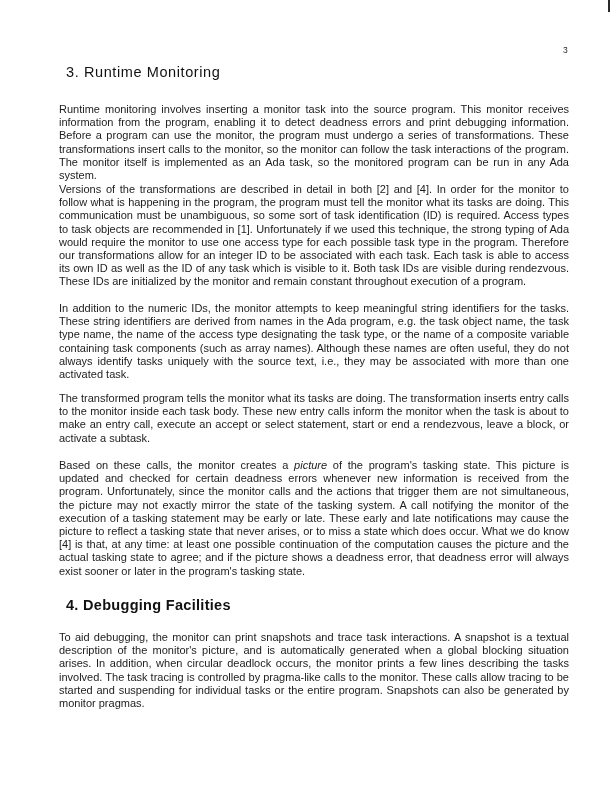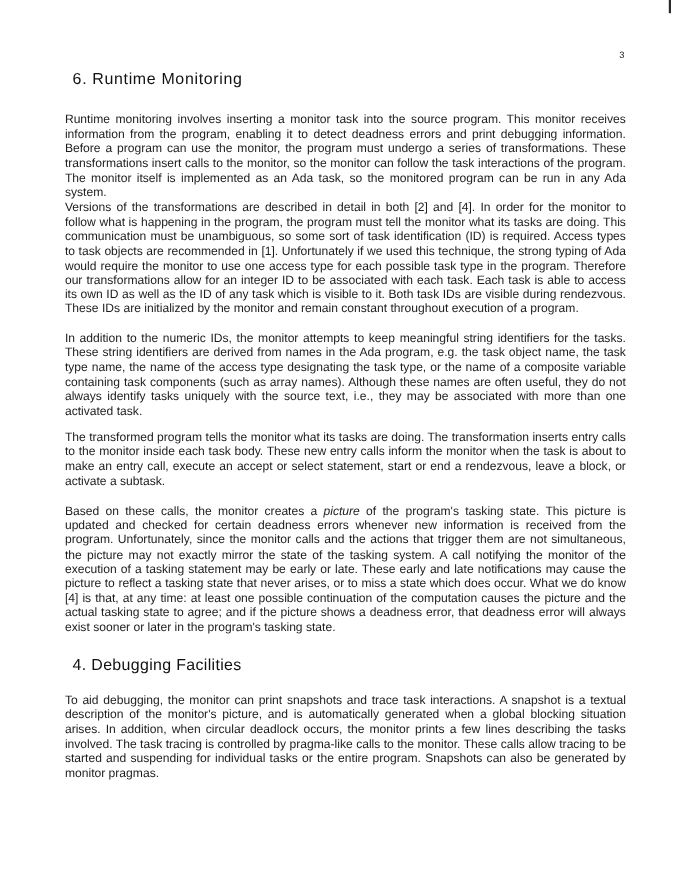--- a/index.html
+++ b/index.html
@@ -32,41 +32,41 @@
   }
   .section-heading {
     position: absolute;
     left: 66px;
     margin: 0;
     font-size: 14.5px;
     font-weight: normal;
     letter-spacing: 0.6px;
     color: #111;
   }
-  .section-heading.bold { font-weight: normal; letter-spacing: 0.3px; text-align: right; }
+  .section-heading.bold { font-weight: bold; letter-spacing: 0.3px; text-align: right; }
   .para {
     position: absolute;
     left: 59px;
     width: 510px;
     margin: 0;
     font-size: 11px;
     line-height: 13.2px;
     text-align: justify;
     color: #1c1c1c;
   }
   .para em { }
 </style>
 </head>
 <body>
 
 <div class="page-edge-mark"></div>
 
 <div class="page-number">3</div>
 
-<h2 class="section-heading" style="top:64px;">6. Runtime Monitoring</h2>
+<h2 class="section-heading" style="top:64px;">3. Runtime Monitoring</h2>
 
 <p class="para" style="top:103px;">Runtime monitoring involves inserting a monitor task into the source program.  This monitor receives information from the program, enabling it to detect deadness errors and print debugging information. Before a program can use the monitor, the program must undergo a series of transformations.  These transformations insert calls to the monitor, so the monitor can follow the task interactions of the program. The monitor itself is implemented as an Ada task, so the monitored program can be run in any Ada system.</p>
 
 <p class="para" style="top:183px;">Versions of the transformations are described in detail in both [2] and [4].  In order for the monitor to follow what is happening in the program, the program must tell the monitor what its tasks are doing.  This communication must be unambiguous, so some sort of task identification (ID) is required.  Access types to task objects are recommended in [1].  Unfortunately if we used this technique, the strong typing of Ada would require the monitor to use one access type for each possible task type in the program.  Therefore our transformations allow for an integer ID to be associated with each task.  Each task is able to access its own ID as well as the ID of any task which is visible to it.  Both task IDs are visible during rendezvous. These IDs are initialized by the monitor and remain constant throughout execution of a program.</p>
 
 <p class="para" style="top:302px;">In addition to the numeric IDs, the monitor attempts to keep meaningful string identifiers for the tasks. These string identifiers are derived from names in the Ada program, e.g.  the task object name, the task type name, the name of the access type designating the task type, or the name of a composite variable containing task components (such as array names).  Although these names are often useful, they do not always identify tasks uniquely with the source text, i.e., they may be associated with more than one activated task.</p>
 
 <p class="para" style="top:392px;">The transformed program tells the monitor what its tasks are doing.  The transformation inserts entry calls to the monitor inside each task body.  These new entry calls inform the monitor when the task is about to make an entry call, execute an accept or select statement, start or end a rendezvous, leave a block, or activate a subtask.</p>
 
 <p class="para" style="top:459px;"><span>Based on these calls, the monitor creates a </span><em>picture</em><span> of the program's tasking state.  This picture is updated and checked for certain deadness errors whenever new information is received from the program. Unfortunately, since the monitor calls and the actions that trigger them are not simultaneous, the picture may not exactly mirror the state of the tasking system.  A call notifying the monitor of the execution of a tasking statement may be early or late.  These early and late notifications may cause the picture to reflect a tasking state that never arises, or to miss a state which does occur.  What we do know [4] is that, at any time: at least one possible continuation of the computation causes the picture and the actual tasking state to agree; and if the picture shows a deadness error, that deadness error will always exist sooner or later in the program's tasking state.</span></p>

